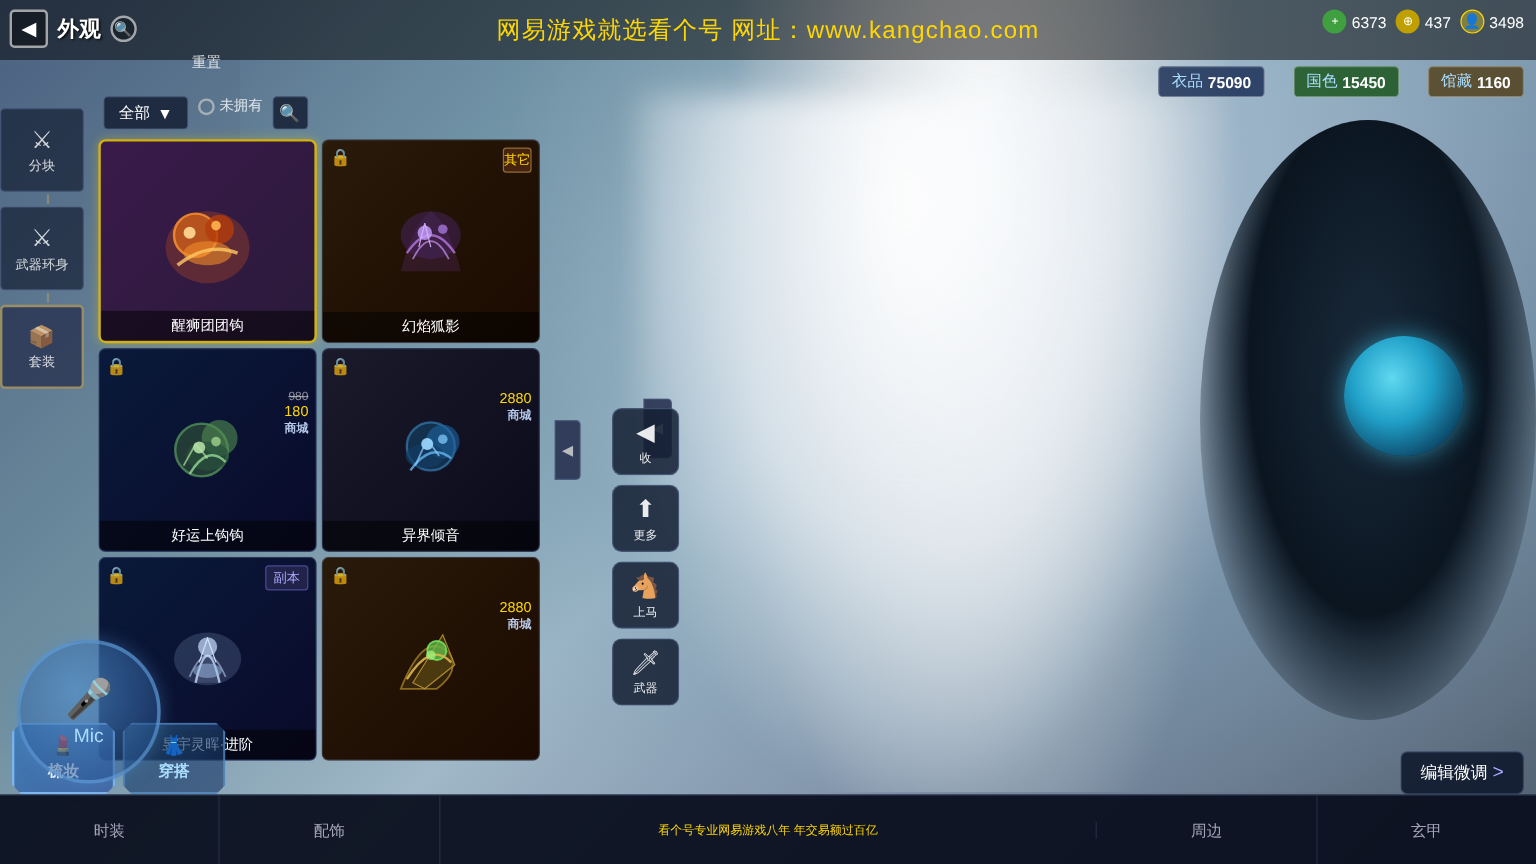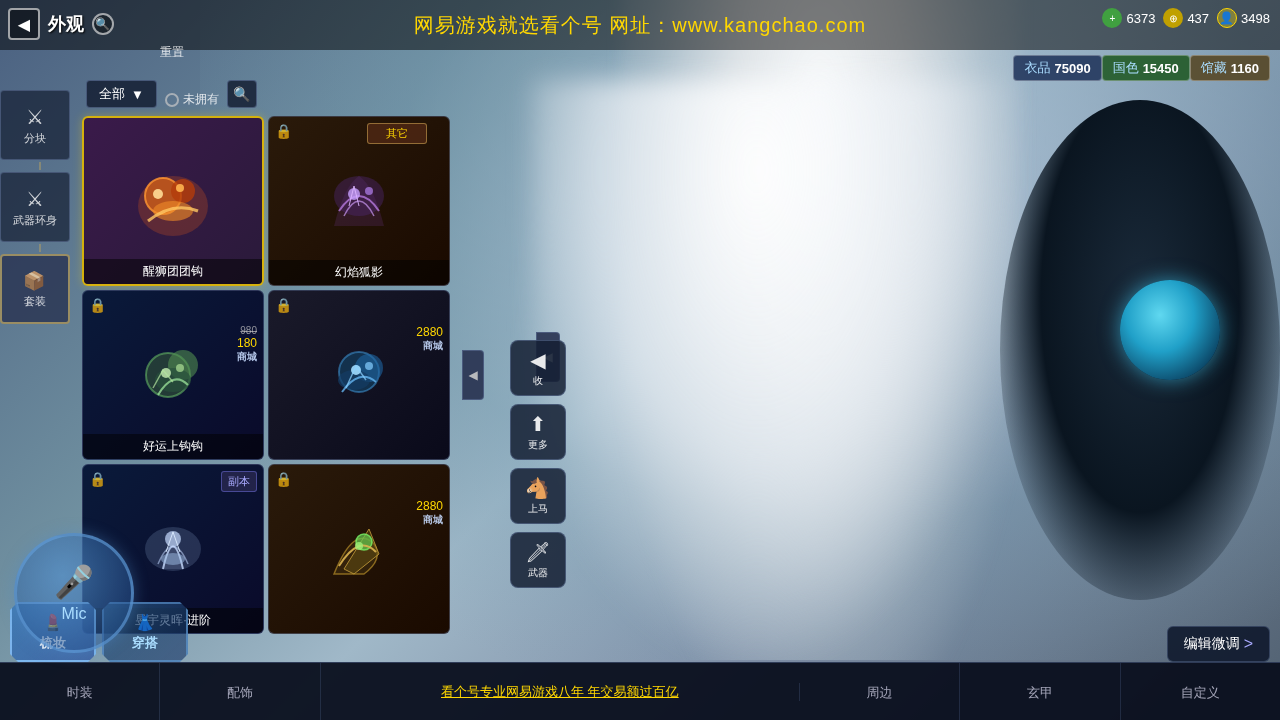--- a/index.html
+++ b/index.html
@@ -123,21 +123,21 @@
     .stat-icon.avatar { background: #808040; border: 1px solid #ffd700; }
 
     
     .currency-bar {
       position: absolute;
       top: 55px;
       right: 10px;
       z-index: 20;
       display: flex;
       align-items: center;
-      gap: 0;
+      gap: 24px;
     }
     .currency-item {
       background: rgba(0,0,0,0.6);
       border: 1px solid rgba(255,255,255,0.3);
       border-radius: 4px;
       padding: 3px 10px;
       color: #fff;
       font-size: 13px;
       display: flex;
       align-items: center;
@@ -246,21 +246,21 @@
       position: absolute;
       top: 80px;
       left: 80px;
       width: 480px;
       z-index: 15;
     }
 
     
     .filter-bar {
       display: flex;
-      align-items: flex-end;
+      align-items: flex-start;
       gap: 8px;
       margin-bottom: 8px;
       padding: 0 4px;
     }
     .filter-dropdown {
       background: rgba(20,30,50,0.85);
       border: 1px solid rgba(100,120,160,0.6);
       border-radius: 4px;
       padding: 4px 12px;
       color: white;
@@ -363,26 +363,26 @@
       font-size: 12px;
     }
     .price-source {
       color: rgba(200,220,255,0.9);
       font-size: 10px;
       font-weight: bold;
     }
     .tag-other {
       position: absolute;
       top: 6px;
-      right: 22px;
+      right: 6px;
       background: rgba(80,40,20,0.8);
       border: 1px solid rgba(200,160,80,0.6);
       color: #ffd700;
       font-size: 11px;
-      padding: 2px 18px;
+      padding: 2px 0;
       border-radius: 3px;
     }
     .tag-副本 {
       position: absolute;
       top: 6px;
       right: 6px;
       background: rgba(40,40,80,0.8);
       border: 1px solid rgba(100,100,200,0.6);
       color: #aaaaff;
       font-size: 11px;
@@ -722,20 +722,21 @@
         <svg width="110" height="90" viewBox="0 0 110 90">
           <circle cx="55" cy="42" r="20" fill="rgba(20,80,120,0.5)" stroke="rgba(60,140,200,0.6)" stroke-width="2"></circle>
           <circle cx="65" cy="38" r="14" fill="rgba(30,100,160,0.6)"></circle>
           <ellipse cx="50" cy="50" rx="16" ry="10" fill="rgba(20,60,100,0.7)"></ellipse>
           <path d="M38,62 Q55,38 72,52" stroke="rgba(100,180,240,0.8)" stroke-width="2" fill="none"></path>
           <circle cx="52" cy="40" r="5" fill="rgba(160,220,255,0.9)"></circle>
           <circle cx="65" cy="36" r="4" fill="rgba(120,190,240,0.8)"></circle>
           <path d="M42,58 L52,36 L62,50" stroke="rgba(140,210,255,0.7)" stroke-width="1.5" fill="none"></path>
         </svg>
       </div>
+      <div class="item-label">异界倾音</div>
     </div>
 
     <div class="grid-item bg-dark-blue">
       <div class="lock-icon">🔒</div>
       <div class="tag-副本">副本</div>
       <div class="item-img">
         <svg width="110" height="90" viewBox="0 0 110 90">
           <ellipse cx="55" cy="45" rx="28" ry="22" fill="rgba(150,180,220,0.2)"></ellipse>
           <path d="M45,65 Q55,20 65,65" stroke="rgba(200,220,255,0.8)" stroke-width="2" fill="rgba(180,200,240,0.15)"></path>
           <path d="M40,60 Q55,25 70,60" stroke="rgba(180,200,240,0.6)" stroke-width="1.5" fill="none"></path>
@@ -808,31 +809,28 @@
   </div>
 </div>
 
 <div class="bottom-nav">
   <div class="bottom-nav-item">
     <span class="nav-text">时装</span>
   </div>
   <div class="bottom-nav-item">
     <span class="nav-text">配饰</span>
   </div>
-  <div style="flex:3; display:flex; align-items:center; justify-content:center; color:#ffd700; font-size:13px; border-right:1px solid rgba(80,100,140,0.3);text-decoration:underline;">
+  <div style="flex:3; display:flex; align-items:center; justify-content:center; color:#ffd700; font-size:10px; border-right:1px solid rgba(80,100,140,0.3);">
     <span>看个号专业网易游戏八年  年交易额过百亿</span>
   </div>
   <div class="bottom-nav-item">
     <span class="nav-text">周边</span>
   </div>
   <div class="bottom-nav-item">
     <span class="nav-text">玄甲</span>
-  </div>
-  <div class="bottom-nav-item">
-    <span class="nav-text">自定义</span>
   </div>
 </div>
 
 <div class="mic-area">
   <div class="mic-btn">
     <span>🎤</span>
     <span class="mic-label">Mic</span>
   </div>
 </div>
 

